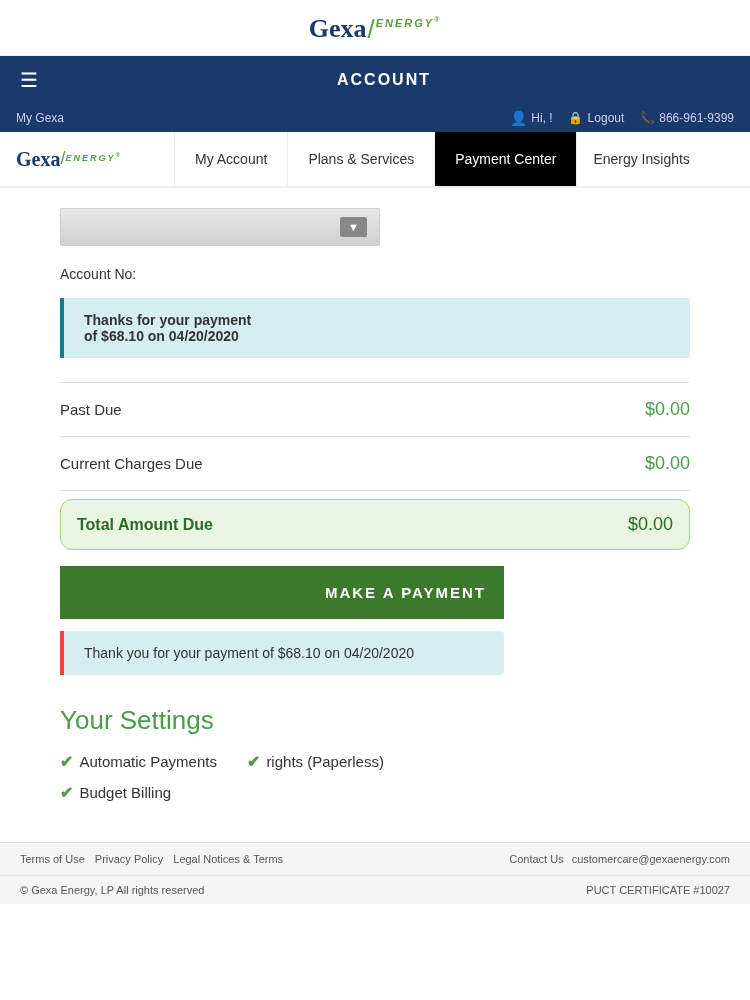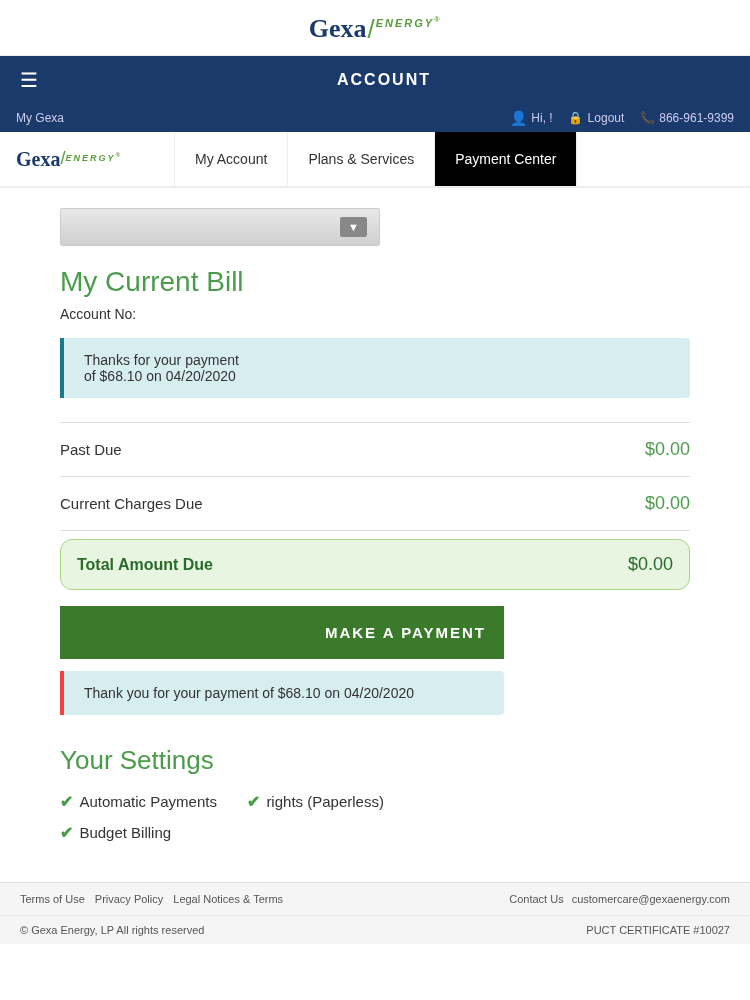--- a/index.html
+++ b/index.html
@@ -137,20 +137,21 @@
 
     
     .payment-notice {
       background: #d6eef0;
       border-left: 4px solid #1a7a8a;
       padding: 14px 20px;
       margin-bottom: 24px;
       font-size: 14px;
       color: #333;
       border-radius: 0 4px 4px 0;
+      font-weight: bold;
     }
 
     
     .bill-table {
       width: 100%;
       border-top: 1px solid #ddd;
       margin-bottom: 16px;
     }
     .bill-row {
       display: flex;
@@ -339,33 +340,35 @@
   <div class="nav-items">
     <div class="nav-item">
       <span>My Account</span>
     </div>
     <div class="nav-item">
       <span>Plans &amp; Services</span>
     </div>
     <div class="nav-item active">
       <span>Payment Center</span>
     </div>
+    <div class="nav-item-energy-insights">
+      <span>Energy Insights</span>
+    </div>
   </div>
 </div>
 
 <div class="content">
 
   <div class="dropdown-container">
     <div class="dropdown">
       <span></span>
       <span class="dropdown-arrow">▼</span>
     </div>
   </div>
 
-  <h1 class="section-title">My Current Bill</h1>
   <div class="account-no">
     <span>Account No:</span>
   </div>
 
   <div class="payment-notice">
     <span>
       <span>Thanks for your payment</span><br>
       <span>of $68.10 on 04/20/2020</span>
     </span>
   </div>

